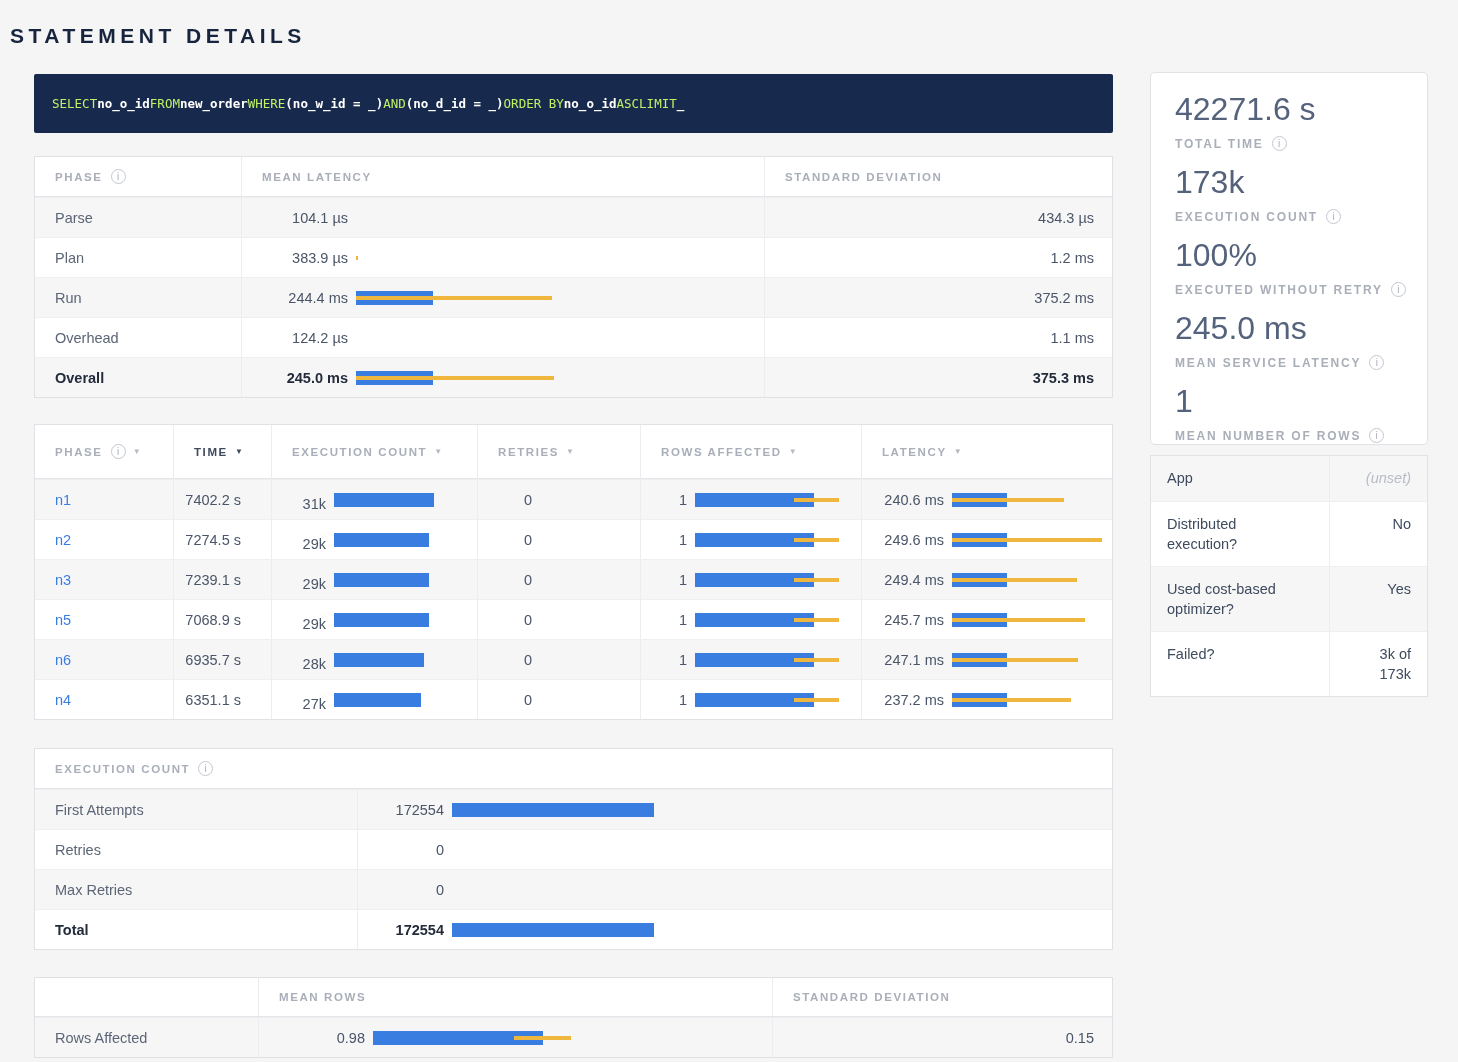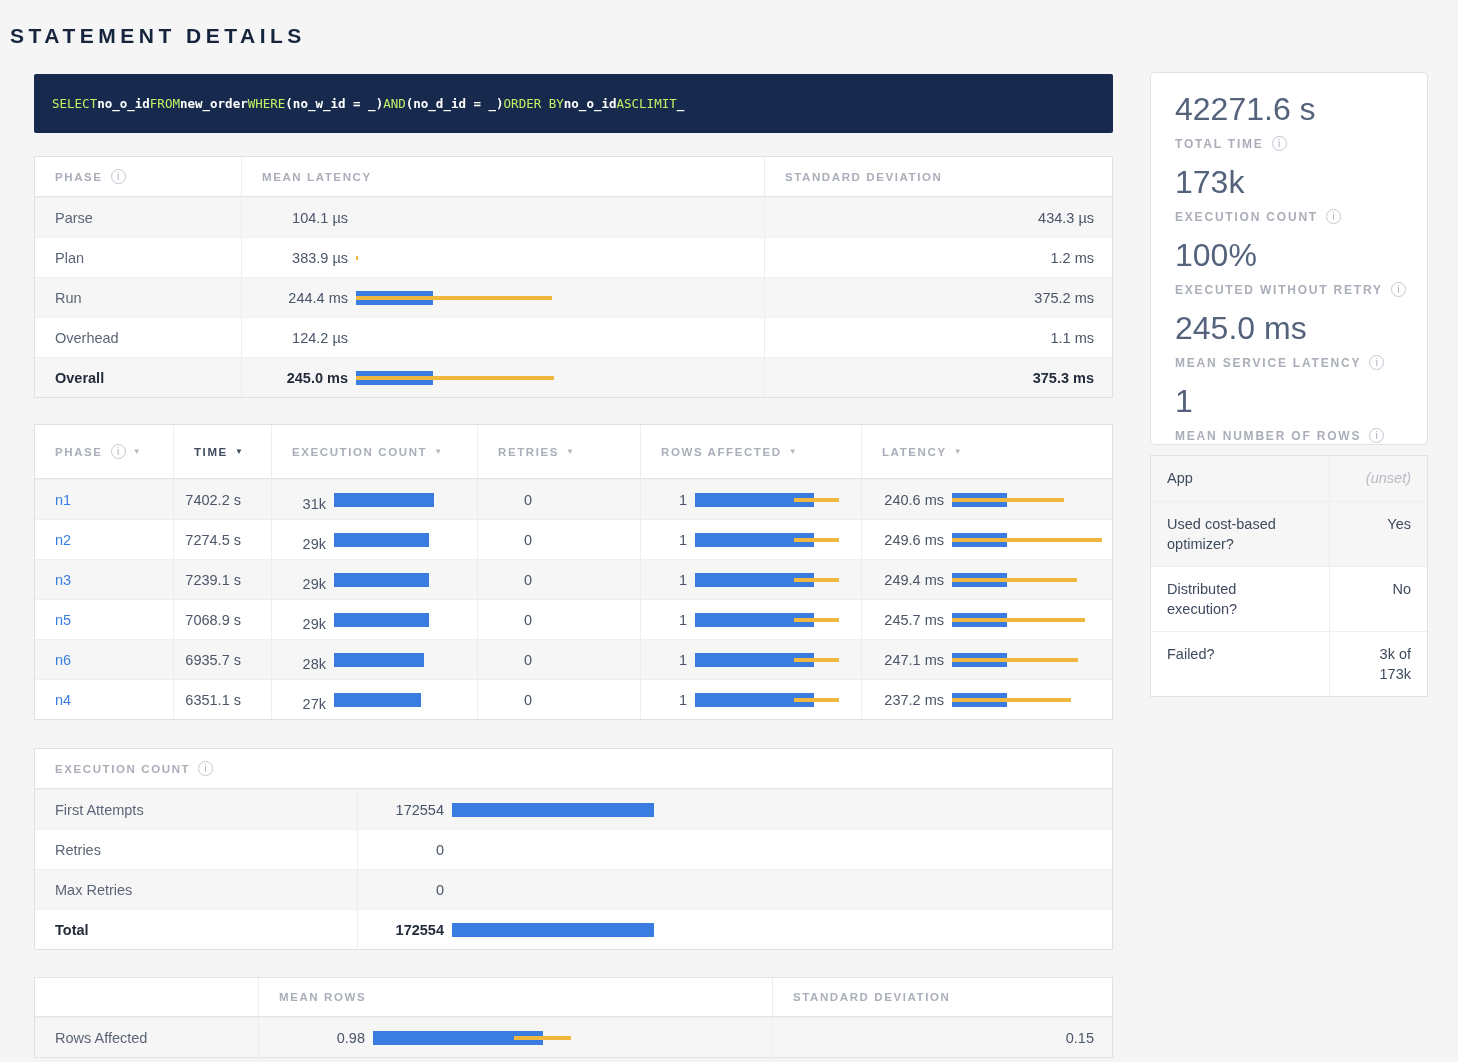--- a/index.html
+++ b/index.html
@@ -595,27 +595,27 @@
               <span class="info">i</span>
             </div>
         </div>
       </div>
 
       <div class="app-card">
         <div class="app-row h1 alt">
           <div class="app-label"><span>App</span></div>
           <div class="app-value unset"><span>(unset)</span></div>
         </div>
+        <div class="app-row h2">
+          <div class="app-label"><span>Distributed execution?</span></div>
+          <div class="app-value"><span>No</span></div>
+        </div>
         <div class="app-row h3 alt">
           <div class="app-label"><span>Used cost-based optimizer?</span></div>
           <div class="app-value"><span>Yes</span></div>
-        </div>
-        <div class="app-row h2">
-          <div class="app-label"><span>Distributed execution?</span></div>
-          <div class="app-value"><span>No</span></div>
         </div>
         <div class="app-row h3">
           <div class="app-label"><span>Failed?</span></div>
           <div class="app-value"><span>3k of 173k</span></div>
         </div>
       </div>
     </div>
   </div>
 </div>
 

